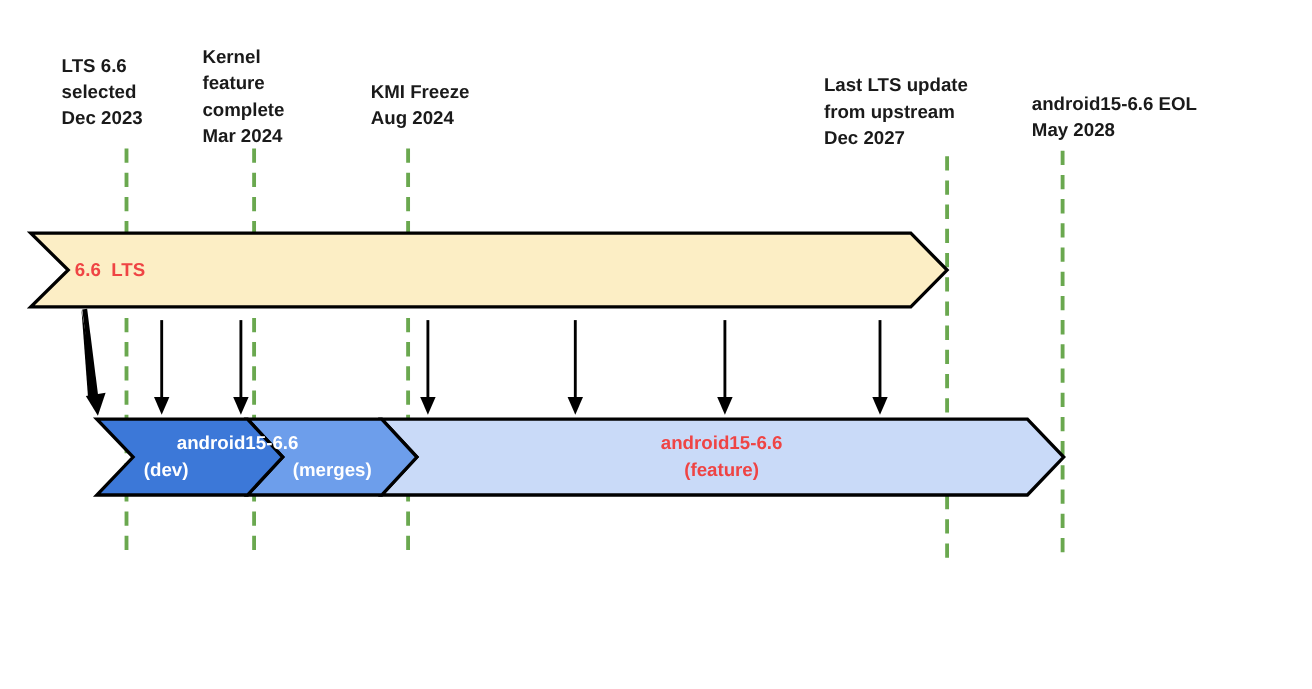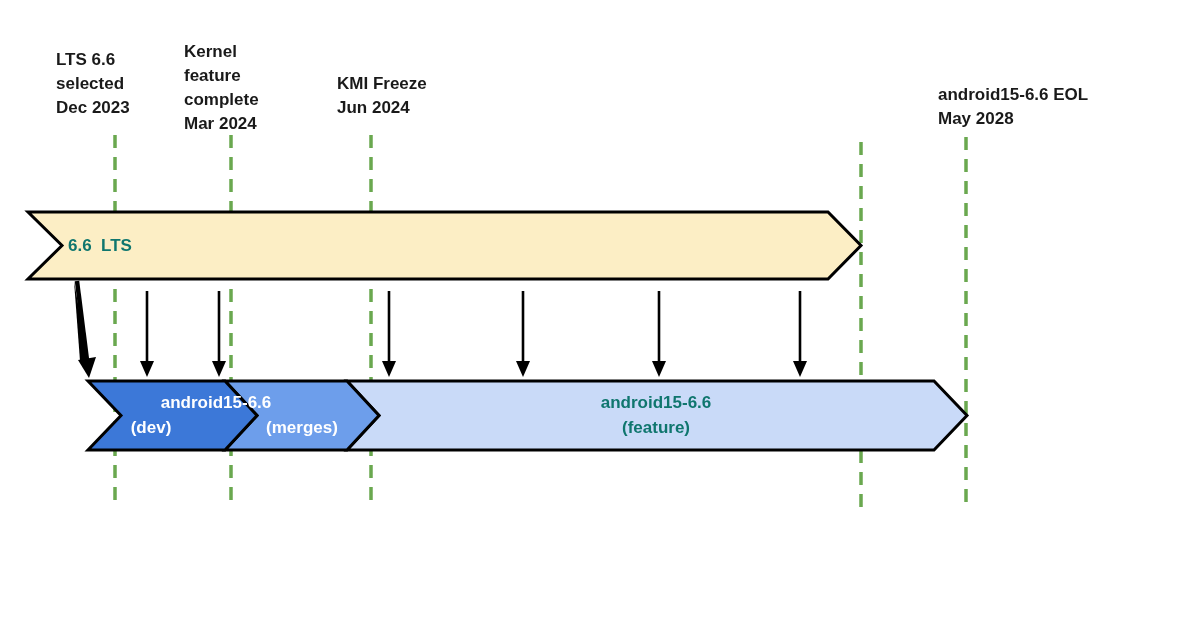--- a/index.html
+++ b/index.html
@@ -24,21 +24,21 @@
   .banner-text {
     position: absolute;
     font-size: 17px;
     font-weight: bold;
     white-space: pre;
   }
   .centered { transform: translate(-50%, -50%); }
   .v-centered { transform: translateY(-50%); }
   .gray-text { color: #666460; }
   .white-text { color: #ffffff; }
-  .black-text { color: #0f766e; }
+  .black-text { color: #ef4444; }
 </style>
 </head>
 <body>
 
 <div id="canvas">
 
   <svg id="diagram-svg" width="1193" height="626" viewBox="0 0 1193 626">
 
     <g stroke="#6AA84F" stroke-width="3.5" stroke-dasharray="13 9">
       <line x1="115" y1="135" x2="115" y2="509"></line>
@@ -90,21 +90,24 @@
   </svg>
 
   <div class="milestone-label" style="left:56px; top:48px;">LTS 6.6
 selected
 Dec 2023</div>
   <div class="milestone-label" style="left:184px; top:40px;">Kernel
 feature
 complete
 Mar 2024</div>
   <div class="milestone-label" style="left:337px; top:72px;">KMI Freeze
-Jun 2024</div>
+Aug 2024</div>
+  <div class="milestone-label" style="left:749px; top:66px;">Last LTS update
+from upstream
+Dec 2027</div>
   <div class="milestone-label" style="left:938px; top:83px;">android15-6.6 EOL
 May 2028</div>
 
   <div class="banner-text black-text v-centered" style="left:68px; top:246px;">6.6  LTS</div>
 
   <div class="banner-text white-text centered" style="left:216px; top:403px;">android15-6.6</div>
   <div class="banner-text white-text centered" style="left:151px; top:428px;">(dev)</div>
   <div class="banner-text white-text centered" style="left:302px; top:428px;">(merges)</div>
   <div class="banner-text black-text centered" style="left:656px; top:403px;">android15-6.6</div>
   <div class="banner-text black-text centered" style="left:656px; top:428px;">(feature)</div>

